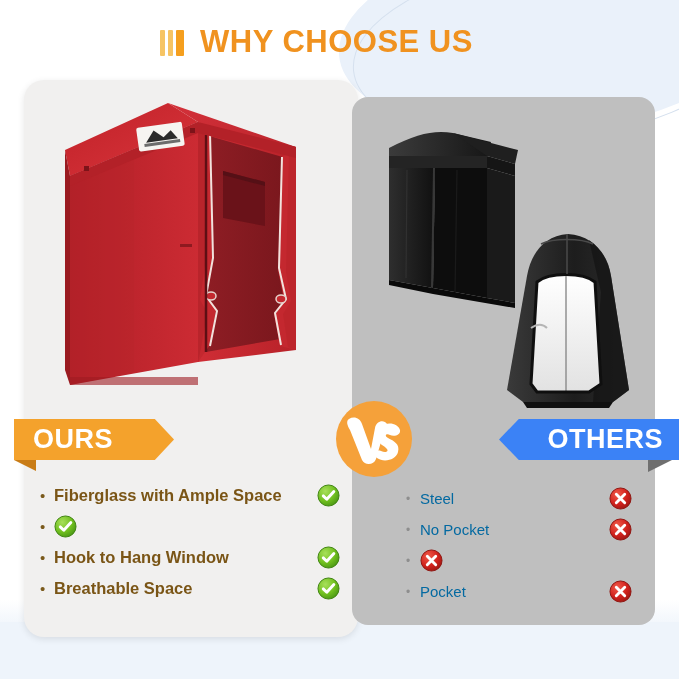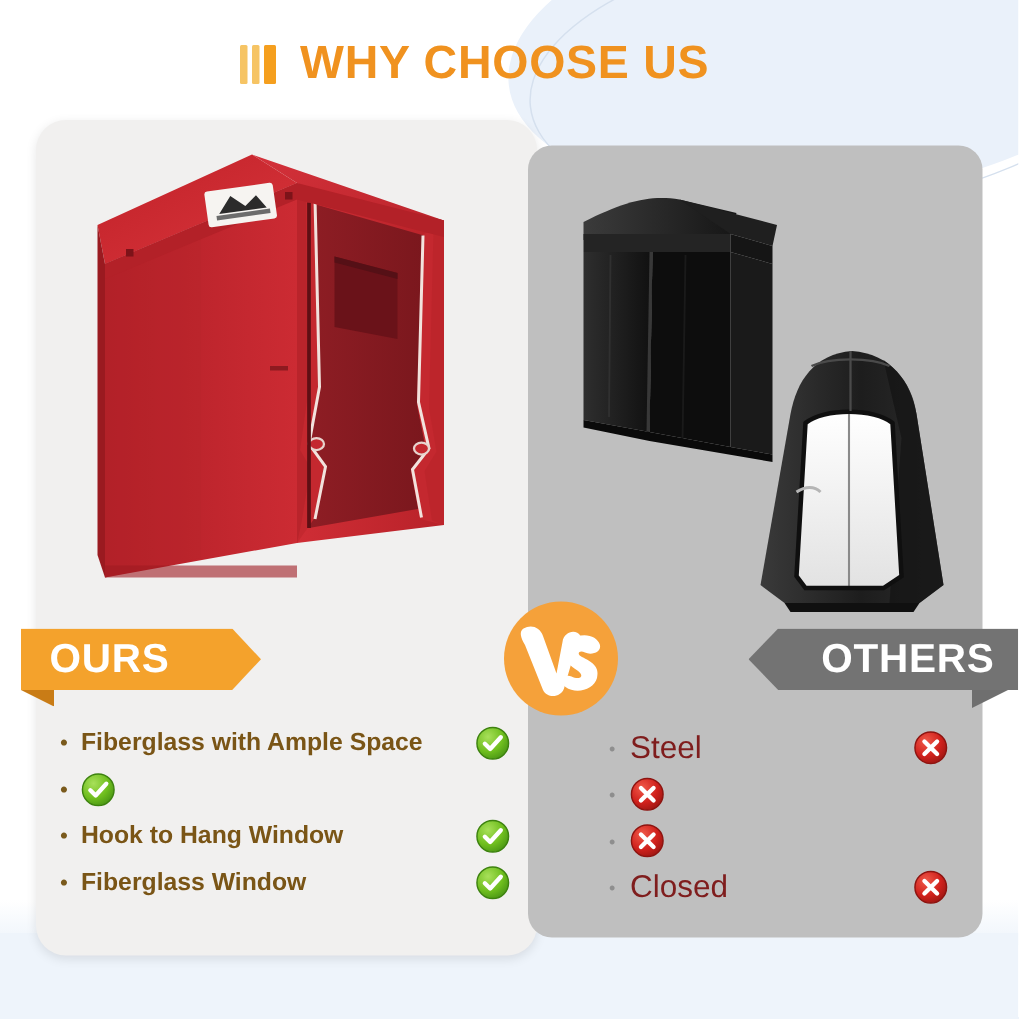--- a/index.html
+++ b/index.html
@@ -153,21 +153,21 @@
     background: #c97c16;
     clip-path: polygon(0 0, 100% 0, 100% 100%);
     z-index: 5;
   }
   .banner-others {
     position: absolute;
     left: 499px;
     top: 419px;
     height: 41px;
     width: 180px;
-    background: #737373;
+    background: #3b82f6;
     display: flex;
     align-items: center;
     justify-content: flex-end;
     clip-path: polygon(11% 0, 100% 0, 100% 100%, 11% 100%, 0 50%);
     z-index: 6;
   }
   .banner-others span {
     color: #ffffff;
     font-size: 27px;
     font-weight: bold;
@@ -230,22 +230,22 @@
   .list-others .fbullet { color: #8e8e8e; font-size: 12px; }
   .flabel-ours {
     flex: 1;
     font-size: 16.5px;
     font-weight: bold;
     color: #7a5516;
     white-space: nowrap;
   }
   .flabel-others {
     flex: 1;
-    font-size: 21px;
-    color: #7f1d1d;
+    font-size: 15px;
+    color: #0369a1;
     white-space: nowrap;
   }
   .mark { width: 23px; height: 23px; flex: none; }
 
   .title-text, .flabel-ours, .flabel-others,
   .banner-ours span, .banner-others span { user-select: none; }
 </style>
 </head>
 <body>
 
@@ -442,21 +442,21 @@
     <div class="frow">
       <span class="fbullet">•</span>
       <span class="flabel-ours">Hook to Hang Window</span>
       <svg class="mark" viewBox="0 0 24 24">
         <circle cx="12" cy="12" r="11" fill="url(#gG1)" stroke="#3d820f" stroke-width="1"></circle>
         <path d="M6.5,12.4 L10.2,16 L17.6,7.8" stroke="#ffffff" stroke-width="3" fill="none" stroke-linecap="round" stroke-linejoin="round"></path>
       </svg>
     </div>
     <div class="frow">
       <span class="fbullet">•</span>
-      <span class="flabel-ours">Fiberglass Window</span>
+      <span class="flabel-ours">Breathable Space</span>
       <svg class="mark" viewBox="0 0 24 24">
         <circle cx="12" cy="12" r="11" fill="url(#gG1)" stroke="#3d820f" stroke-width="1"></circle>
         <path d="M6.5,12.4 L10.2,16 L17.6,7.8" stroke="#ffffff" stroke-width="3" fill="none" stroke-linecap="round" stroke-linejoin="round"></path>
       </svg>
     </div>
   </div>
 
   <div class="list-others">
     <div class="frow">
       <span class="fbullet">•</span>
@@ -468,35 +468,36 @@
               <stop offset="0.55" stop-color="#d0211c"></stop>
               <stop offset="1" stop-color="#8f1410"></stop>
         </radialGradient>
           </defs>
         <circle cx="12" cy="12" r="11" fill="url(#gR1)" stroke="#8d1410" stroke-width="1"></circle>
         <path d="M7.6,7.6 L16.4,16.4 M16.4,7.6 L7.6,16.4" stroke="#ffffff" stroke-width="3" stroke-linecap="round"></path>
       </svg>
     </div>
     <div class="frow">
       <span class="fbullet">•</span>
+      <span class="flabel-others">No Pocket</span>
       <svg class="mark" viewBox="0 0 24 24">
         <circle cx="12" cy="12" r="11" fill="url(#gR1)" stroke="#8d1410" stroke-width="1"></circle>
         <path d="M7.6,7.6 L16.4,16.4 M16.4,7.6 L7.6,16.4" stroke="#ffffff" stroke-width="3" stroke-linecap="round"></path>
       </svg>
     </div>
     <div class="frow">
       <span class="fbullet">•</span>
       <svg class="mark" viewBox="0 0 24 24">
         <circle cx="12" cy="12" r="11" fill="url(#gR1)" stroke="#8d1410" stroke-width="1"></circle>
         <path d="M7.6,7.6 L16.4,16.4 M16.4,7.6 L7.6,16.4" stroke="#ffffff" stroke-width="3" stroke-linecap="round"></path>
       </svg>
     </div>
     <div class="frow">
       <span class="fbullet">•</span>
-      <span class="flabel-others">Closed</span>
+      <span class="flabel-others">Pocket</span>
       <svg class="mark" viewBox="0 0 24 24">
         <circle cx="12" cy="12" r="11" fill="url(#gR1)" stroke="#8d1410" stroke-width="1"></circle>
         <path d="M7.6,7.6 L16.4,16.4 M16.4,7.6 L7.6,16.4" stroke="#ffffff" stroke-width="3" stroke-linecap="round"></path>
       </svg>
     </div>
   </div>
 
 </div>
 
 </body></html>

